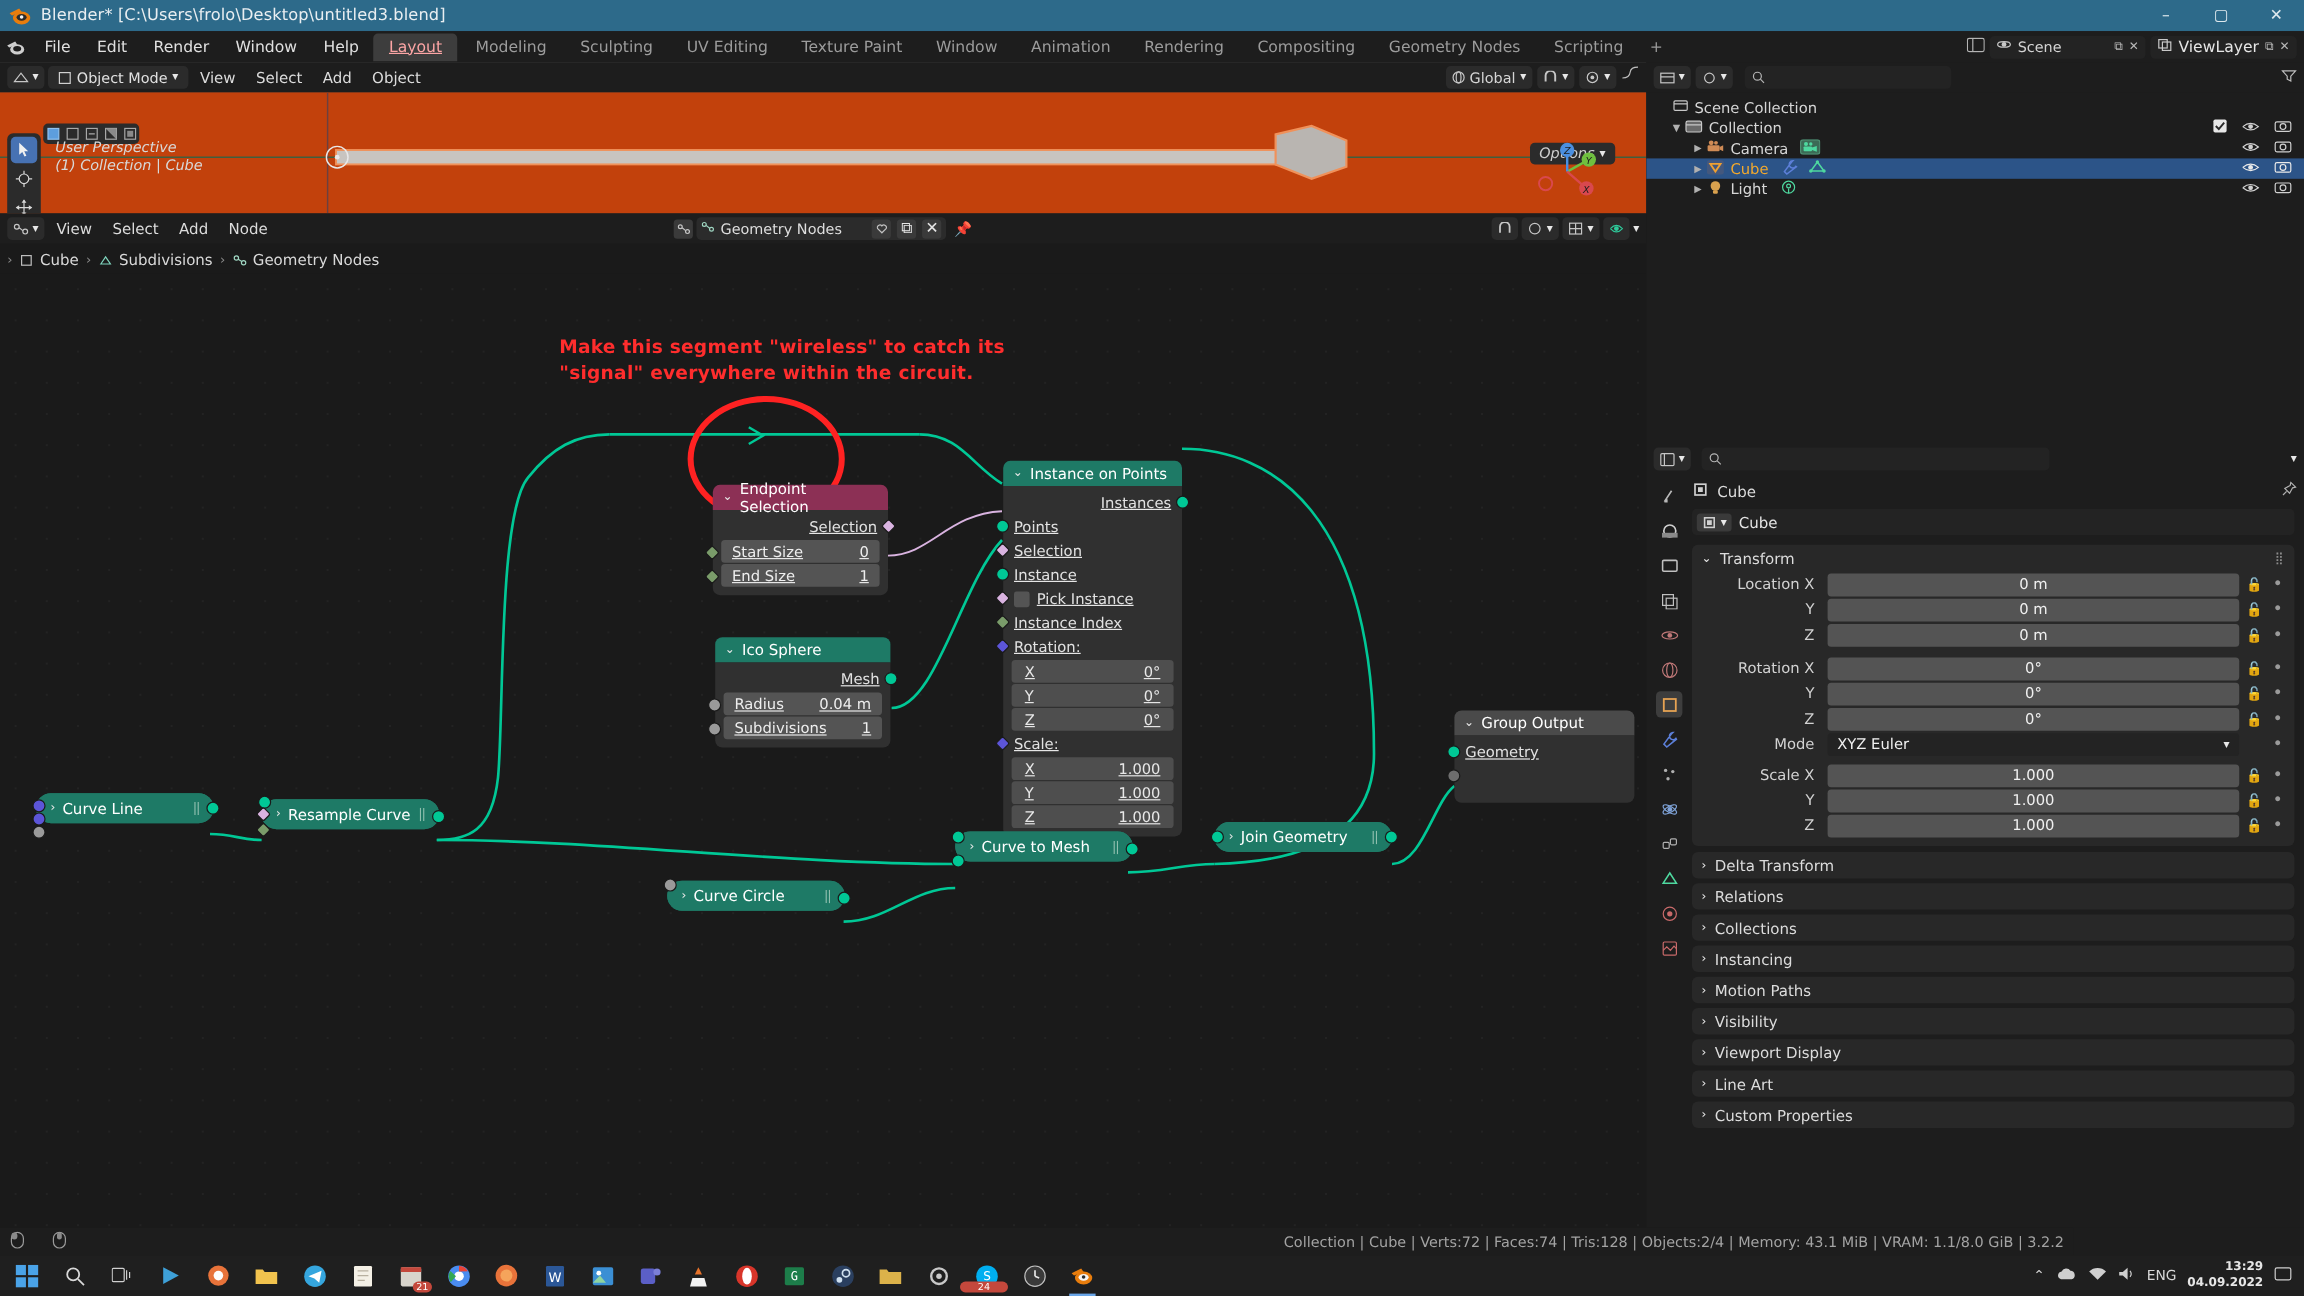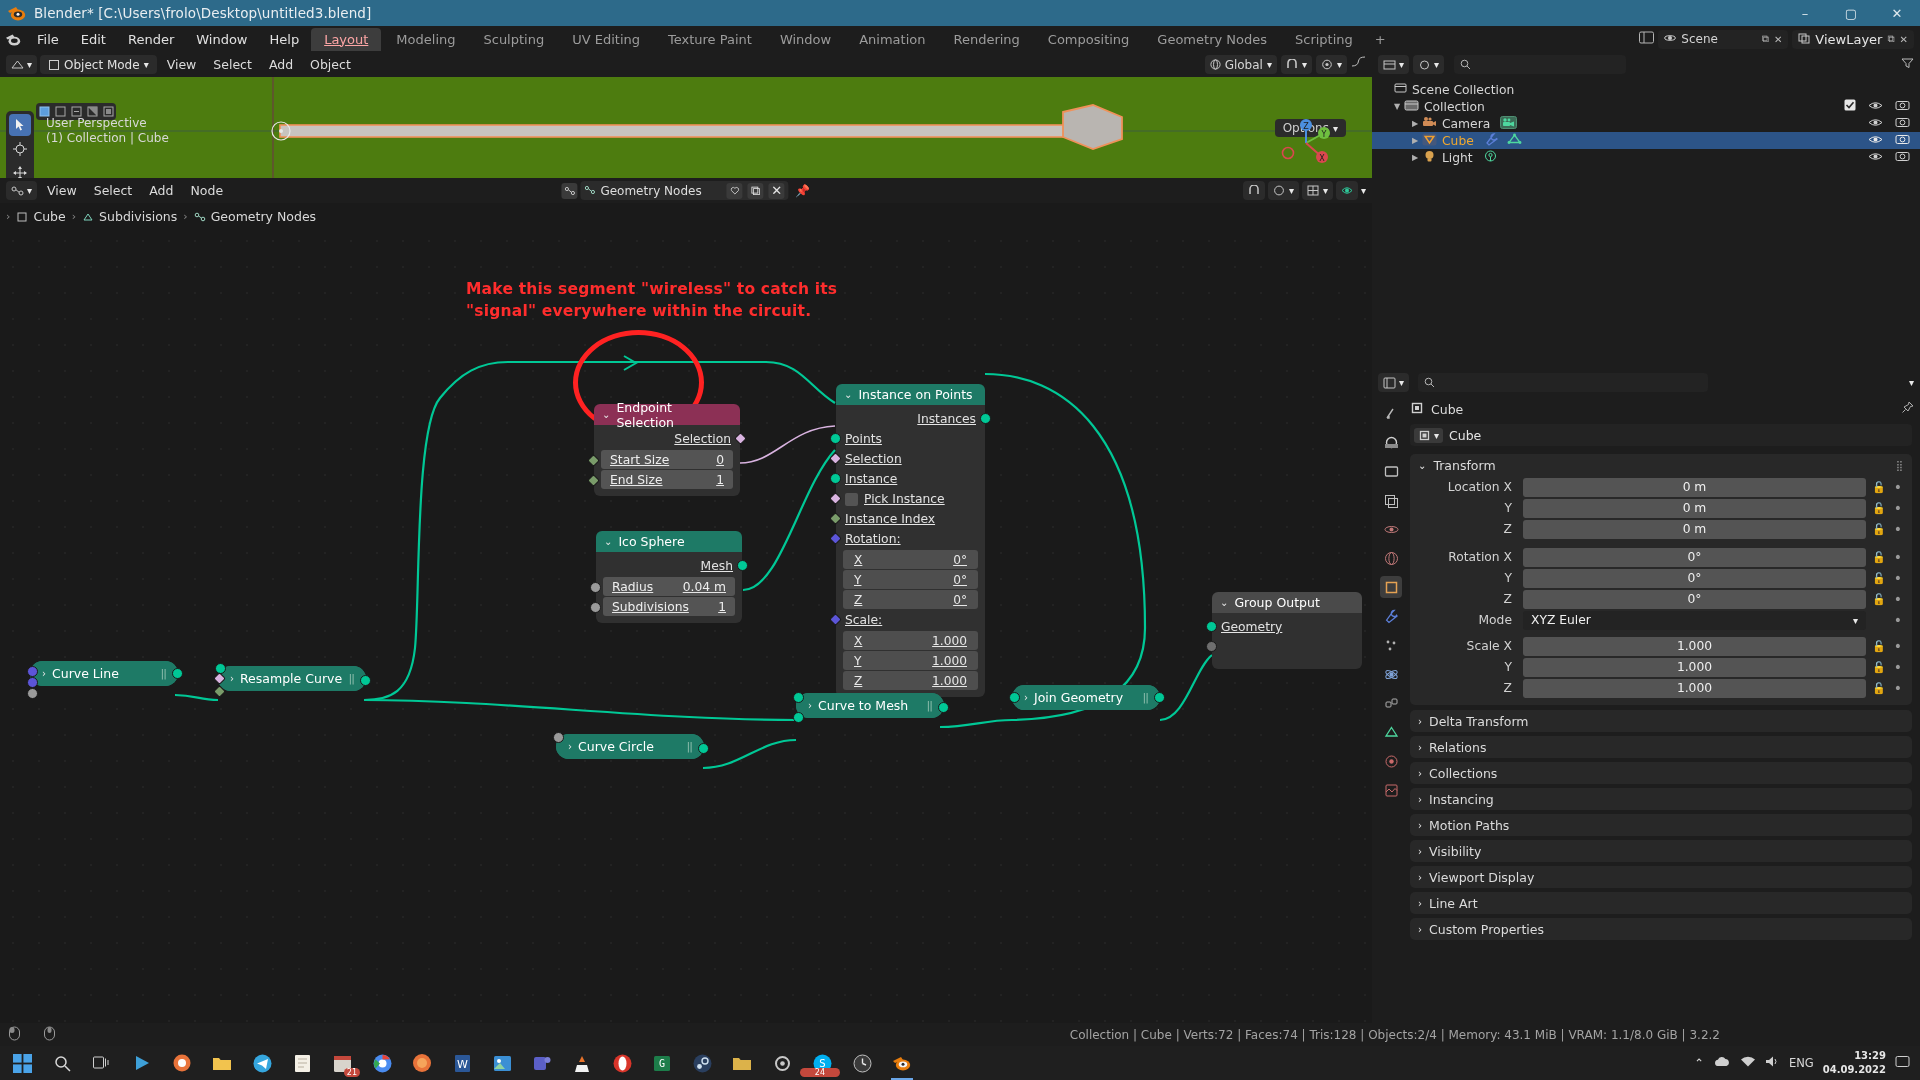--- a/index.html
+++ b/index.html
@@ -62,21 +62,21 @@
     display:flex; align-items:center; gap:3px; background:#2b2b2b; border-radius:4px;
     height:19px; padding: 0 5px;
   }
   .mode-btn {
     display:flex; align-items:center; gap:4px; background:#2b2b2b; border-radius:4px;
     height:19px; padding:0 8px; font-size:12px; color:#e0e0e0;
   }
   .vp-menu { font-size:12.5px; color:#dcdcdc; padding: 2px 7px; }
   .pill { background:#2b2b2b; border-radius:4px; height:19px; display:flex; align-items:center;
           padding:0 5px; gap:4px; font-size:12px; color:#d6d6d6; }
-  .vp-canvas { position:absolute; left:0; top:25px; width:100%; height:115px; background:#4d7c0f; }
+  .vp-canvas { position:absolute; left:0; top:25px; width:100%; height:115px; background:#c2410c;font-style:italic; }
 
   .tool-strip {
     position:absolute; left: 6px; top: 34px; width: 28px;
     background:#2b2b2b; border-radius:5px; padding: 3px; display:flex; flex-direction:column; gap:2px;
     z-index: 5;
   }
   .tool-btn { width:22px; height:22px; border-radius:4px; display:flex; align-items:center; justify-content:center; }
   .tool-btn.active { background:#4772b3; }
 
   .vp-overlay-text {

